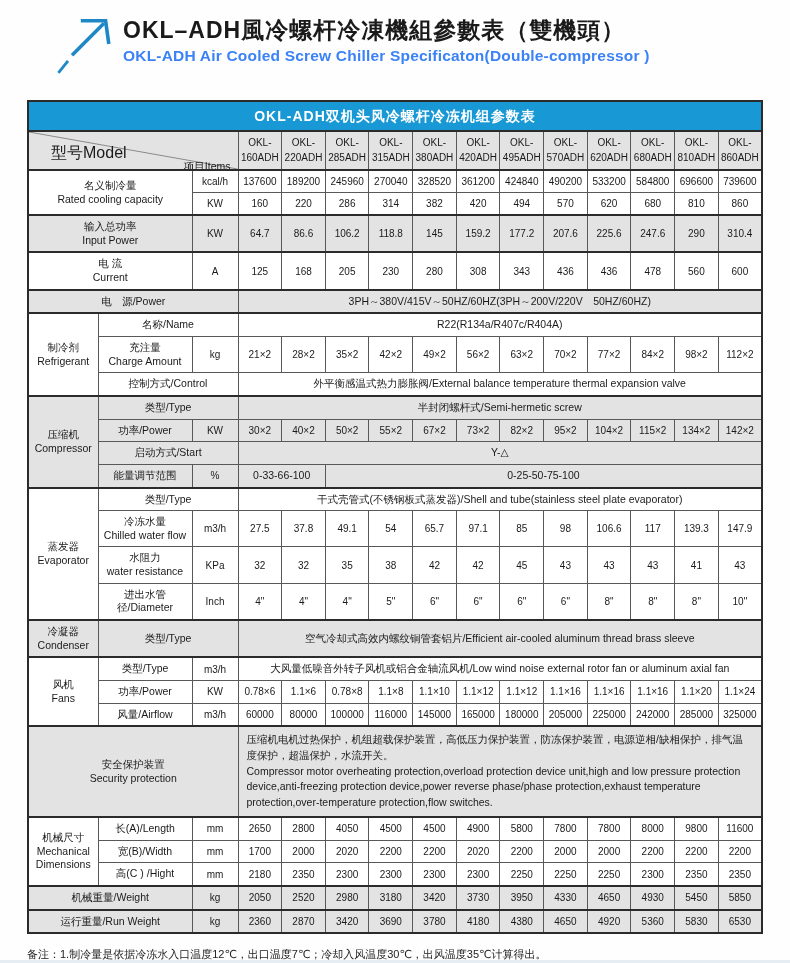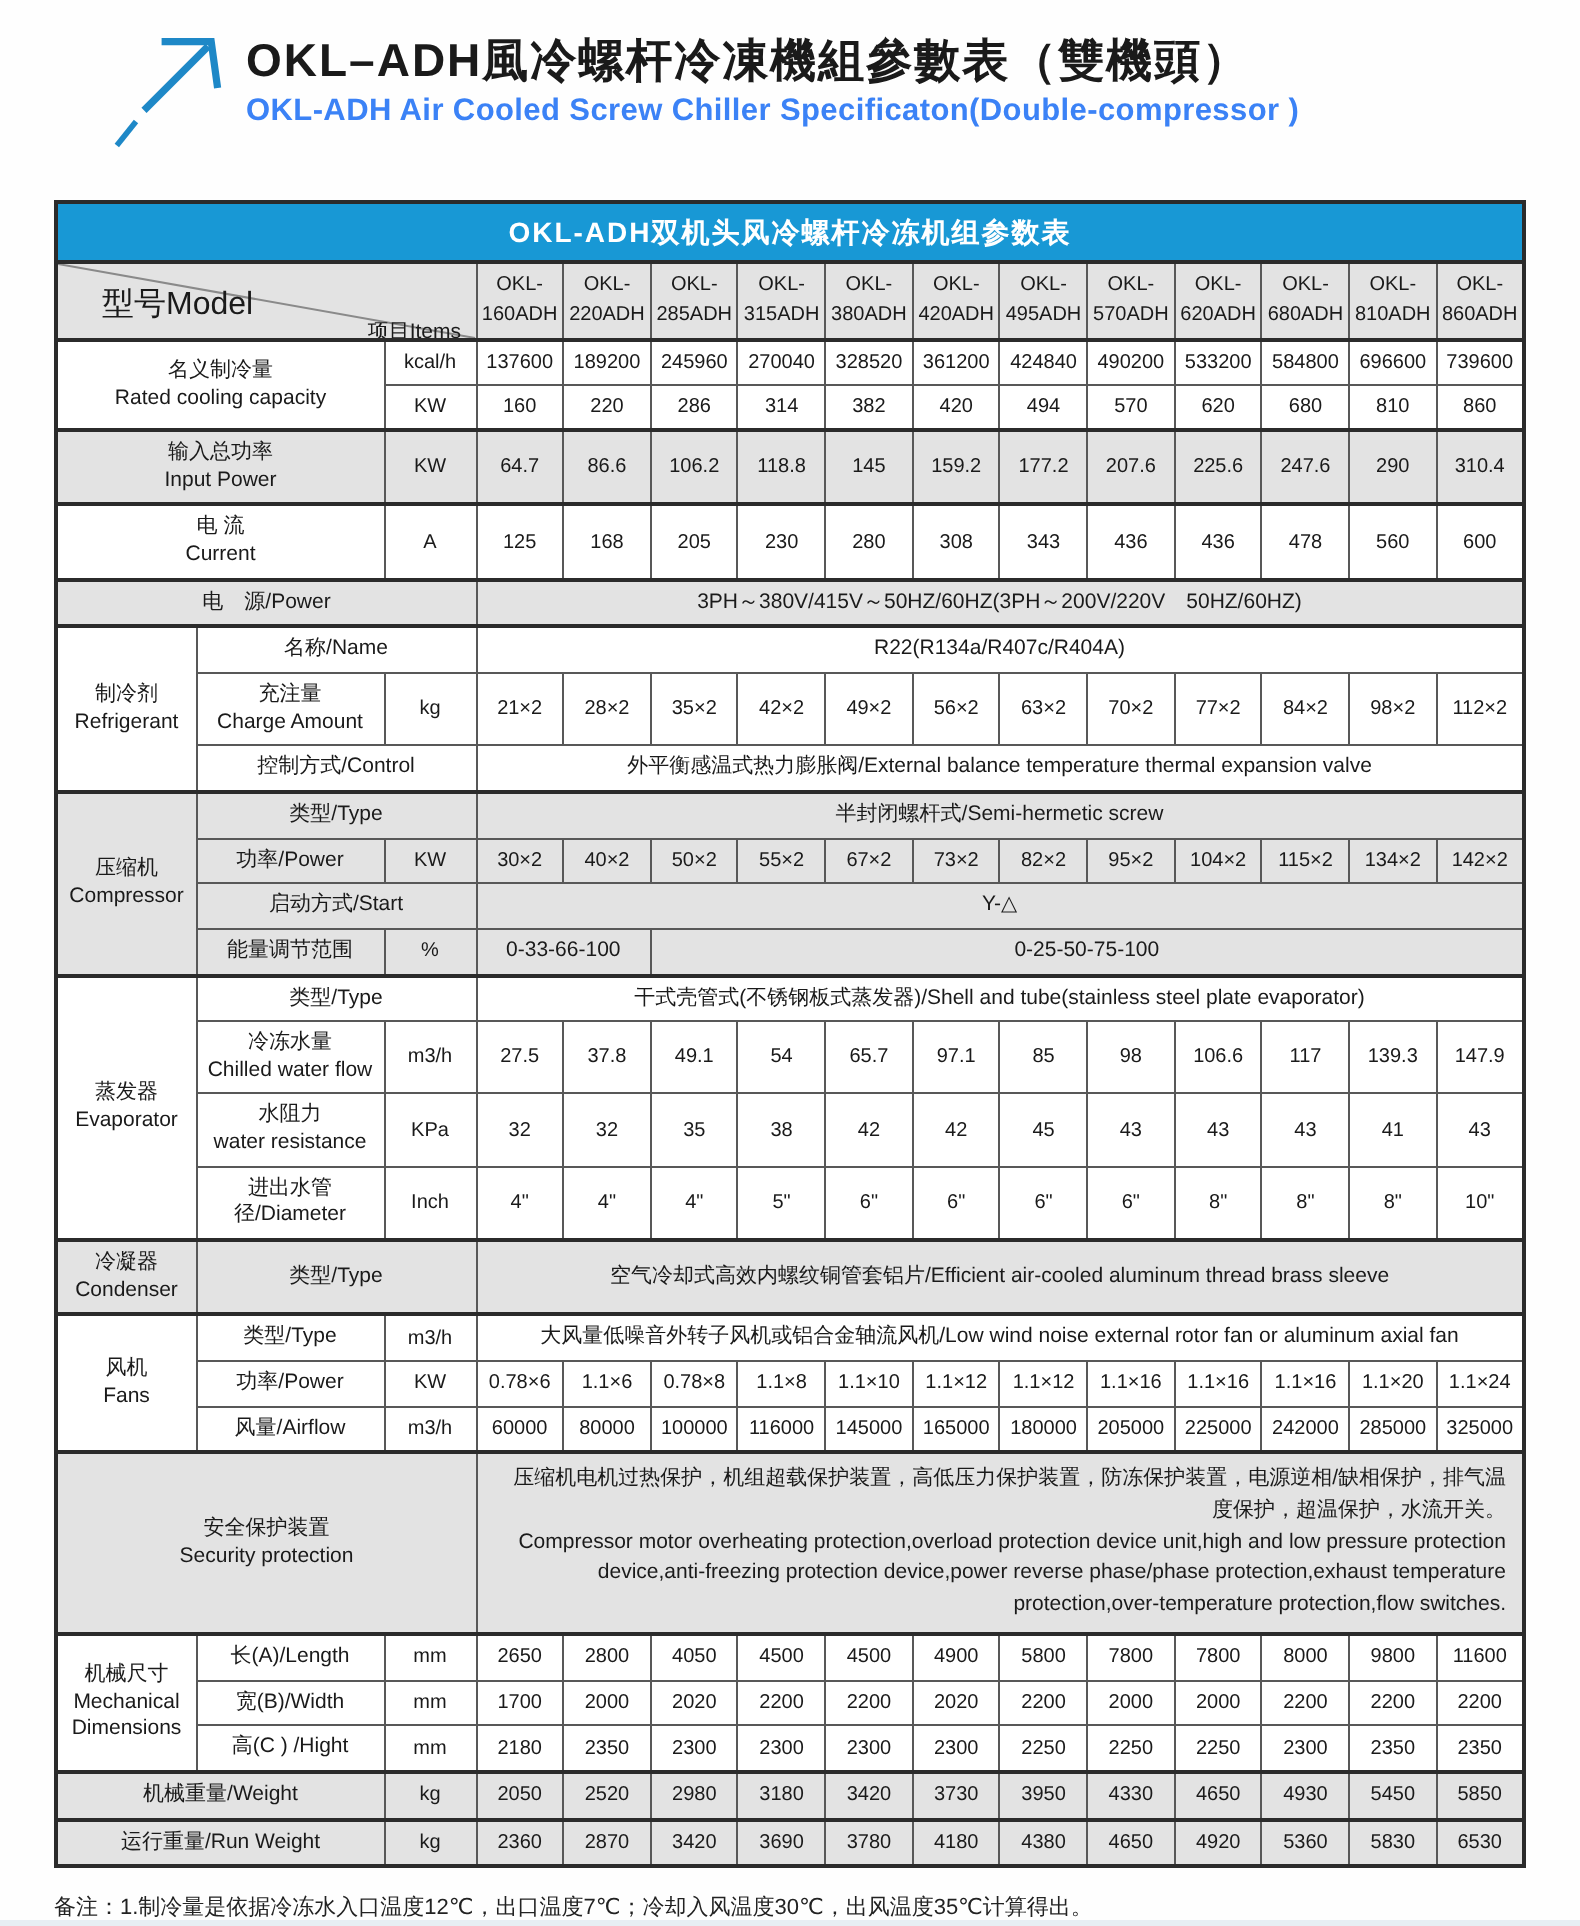--- a/index.html
+++ b/index.html
@@ -29,21 +29,21 @@
   tr.gray td{background:#e3e3e3;}
   tr.white td{background:#ffffff;}
   td.caption{
     background:#1898d5 !important;color:#fff;font-size:14px;font-weight:bold;
     letter-spacing:1px;padding:5px 0;border:1px solid #2b2b2b;
   }
   td.model{font-size:10px;line-height:1.45;padding:4px 0;}
   td.cat,td.label,td.item,td.span{font-size:10.5px;}
   td.unit{font-size:10px;}
   td.val{font-size:10px;}
-  td.textblock{text-align:right;padding:5px 8px;font-size:10.5px;line-height:1.5;}
+  td.textblock{text-align:left;padding:5px 8px;font-size:10.5px;line-height:1.5;}
   td.corner{position:relative;height:36px;padding:0;}
   td.corner svg{position:absolute;left:0;top:0;width:100%;height:100%;}
   .c-l{position:absolute;left:22px;bottom:5px;font-size:16px;}
   .c-r{position:absolute;right:7px;top:8px;font-size:10.5px;margin-top:20px;}
   
   .notes{margin:12px 0 0 27px;width:740px;}
   .notes div{font-size:11px;line-height:1.6;color:#222;}
   .bottom-strip{position:absolute;left:0;bottom:0;width:790px;height:3px;background:#e7eef3;}
 </style>
 </head>

